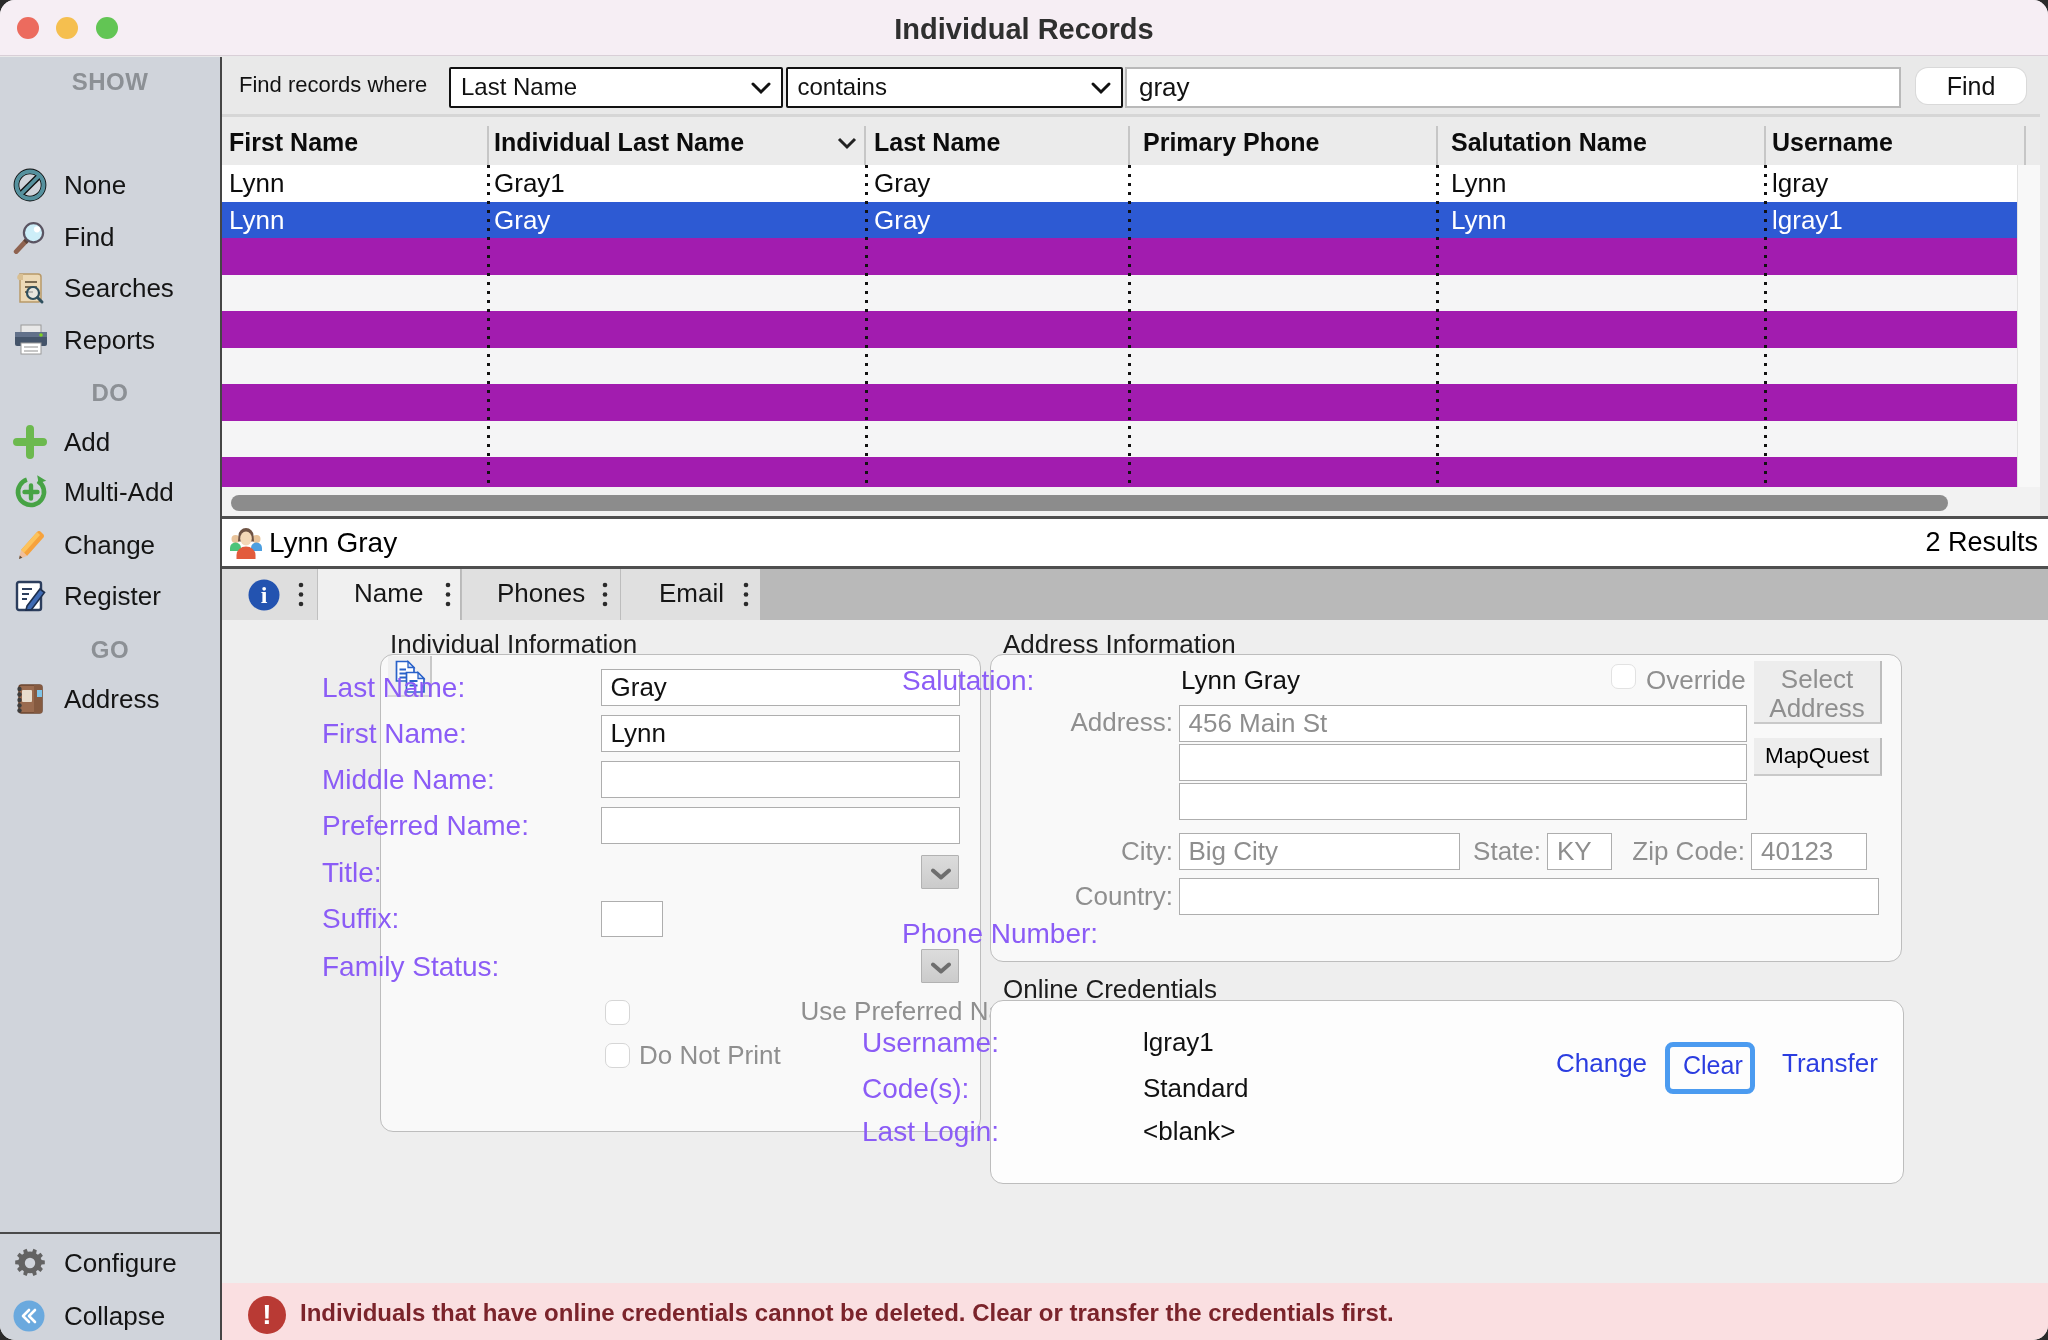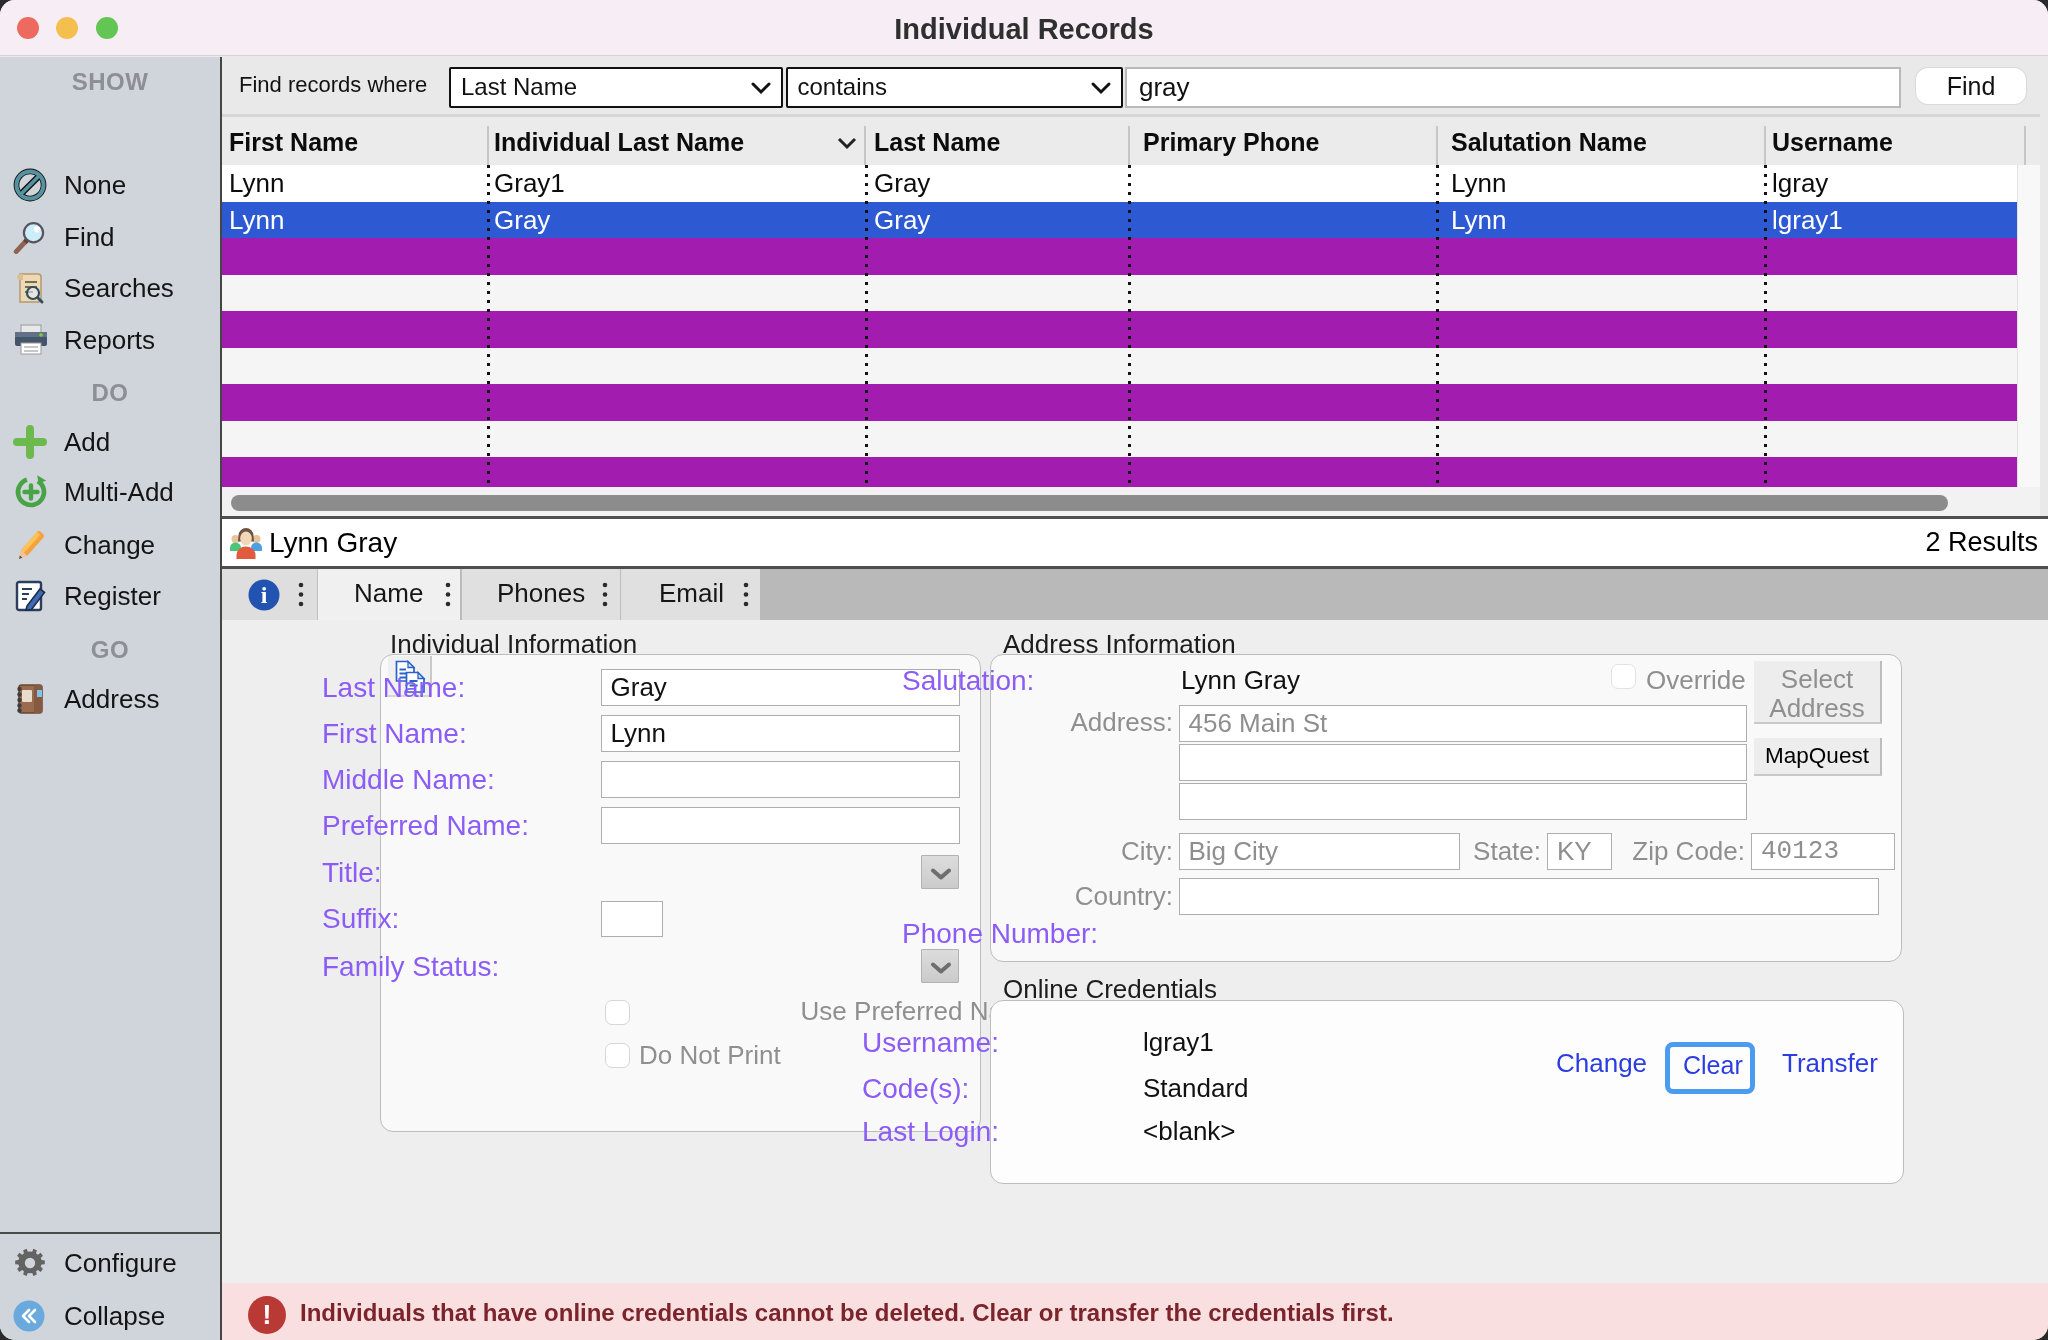--- a/index.html
+++ b/index.html
@@ -394,21 +394,21 @@
     <div class="btn" style="left:1532px; top:118px; width:128px; height:38px; color:#000; line-height:36px; font-size:22.5px;">MapQuest</div>
     <div class="graylabel" style="left:680px; top:213px; width:271px; line-height:37px;">City:</div>
     <div class="input" style="left:956.5px; top:213px; width:281.5px; height:37px;">
         <span class="gv">Big City</span>
       </div>
     <div class="graylabel" style="left:1119px; top:213px; width:200px; line-height:37px;">State:</div>
     <div class="input" style="left:1325px; top:213px; width:65px; height:37px;">
         <span class="gv">KY</span>
       </div>
     <div class="graylabel" style="left:1323px; top:213px; width:200px; line-height:37px;">Zip Code:</div>
-    <div class="input" style="left:1529px; top:213px; width:144px; height:37px;font-family:Liberation Mono, monospace;">
+    <div class="input" style="left:1529px; top:213px; width:116px; height:37px;">
         <span class="gv">40123</span>
       </div>
     <div class="graylabel" style="left:680px; top:258px; width:271px; line-height:37px;">Country:</div>
     <div class="input" style="left:956.5px; top:258px; width:700.5px; height:37px;"></div>
     <div class="formlabel" style="left:680px; top:294.5px; width:275px; line-height:37px;">Phone Number:</div>
 
     <div class="flabel" style="left:781px; top:354px;">Online Credentials</div>
     <div class="fbox" style="left:768px; top:380px; width:914px; height:184px; background:#fdfdfd;"></div>
     <div class="formlabel" style="left:640px; top:404px; width:269px; line-height:37px;">Username:</div>
     <div style="position:absolute; left:921px; top:404px; font-size:26px; color:#111; line-height:37px;">lgray1</div>

